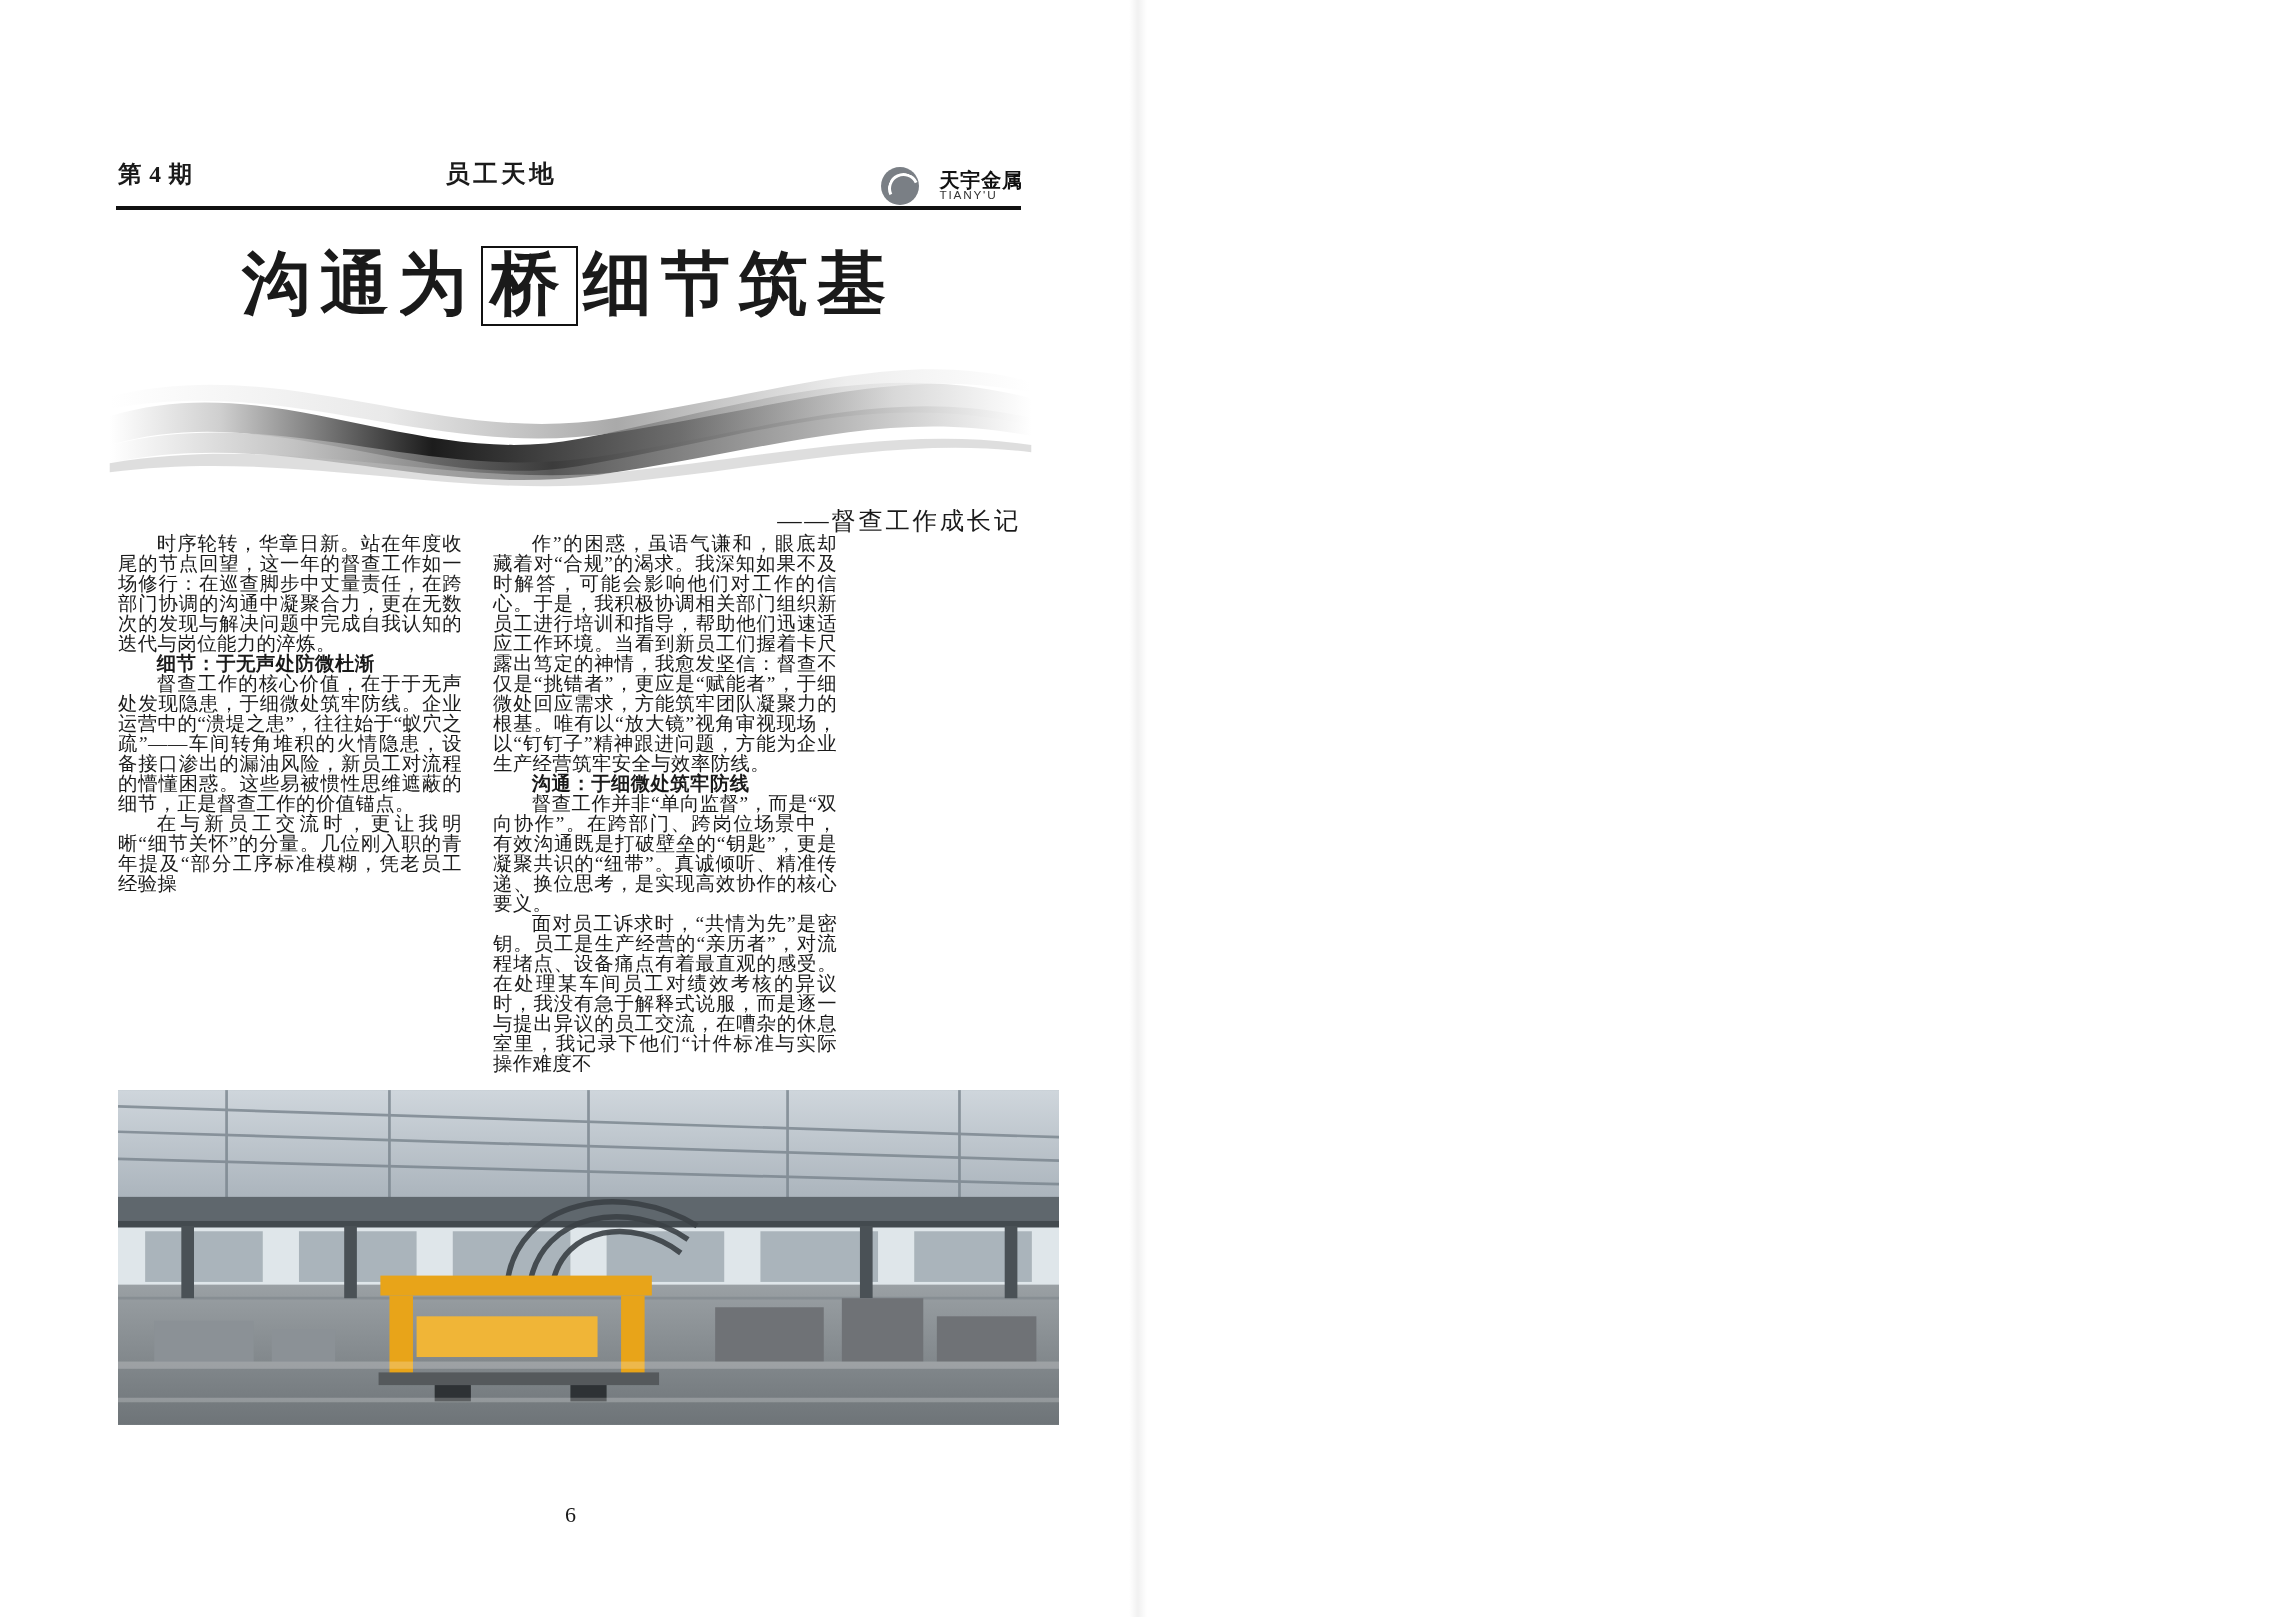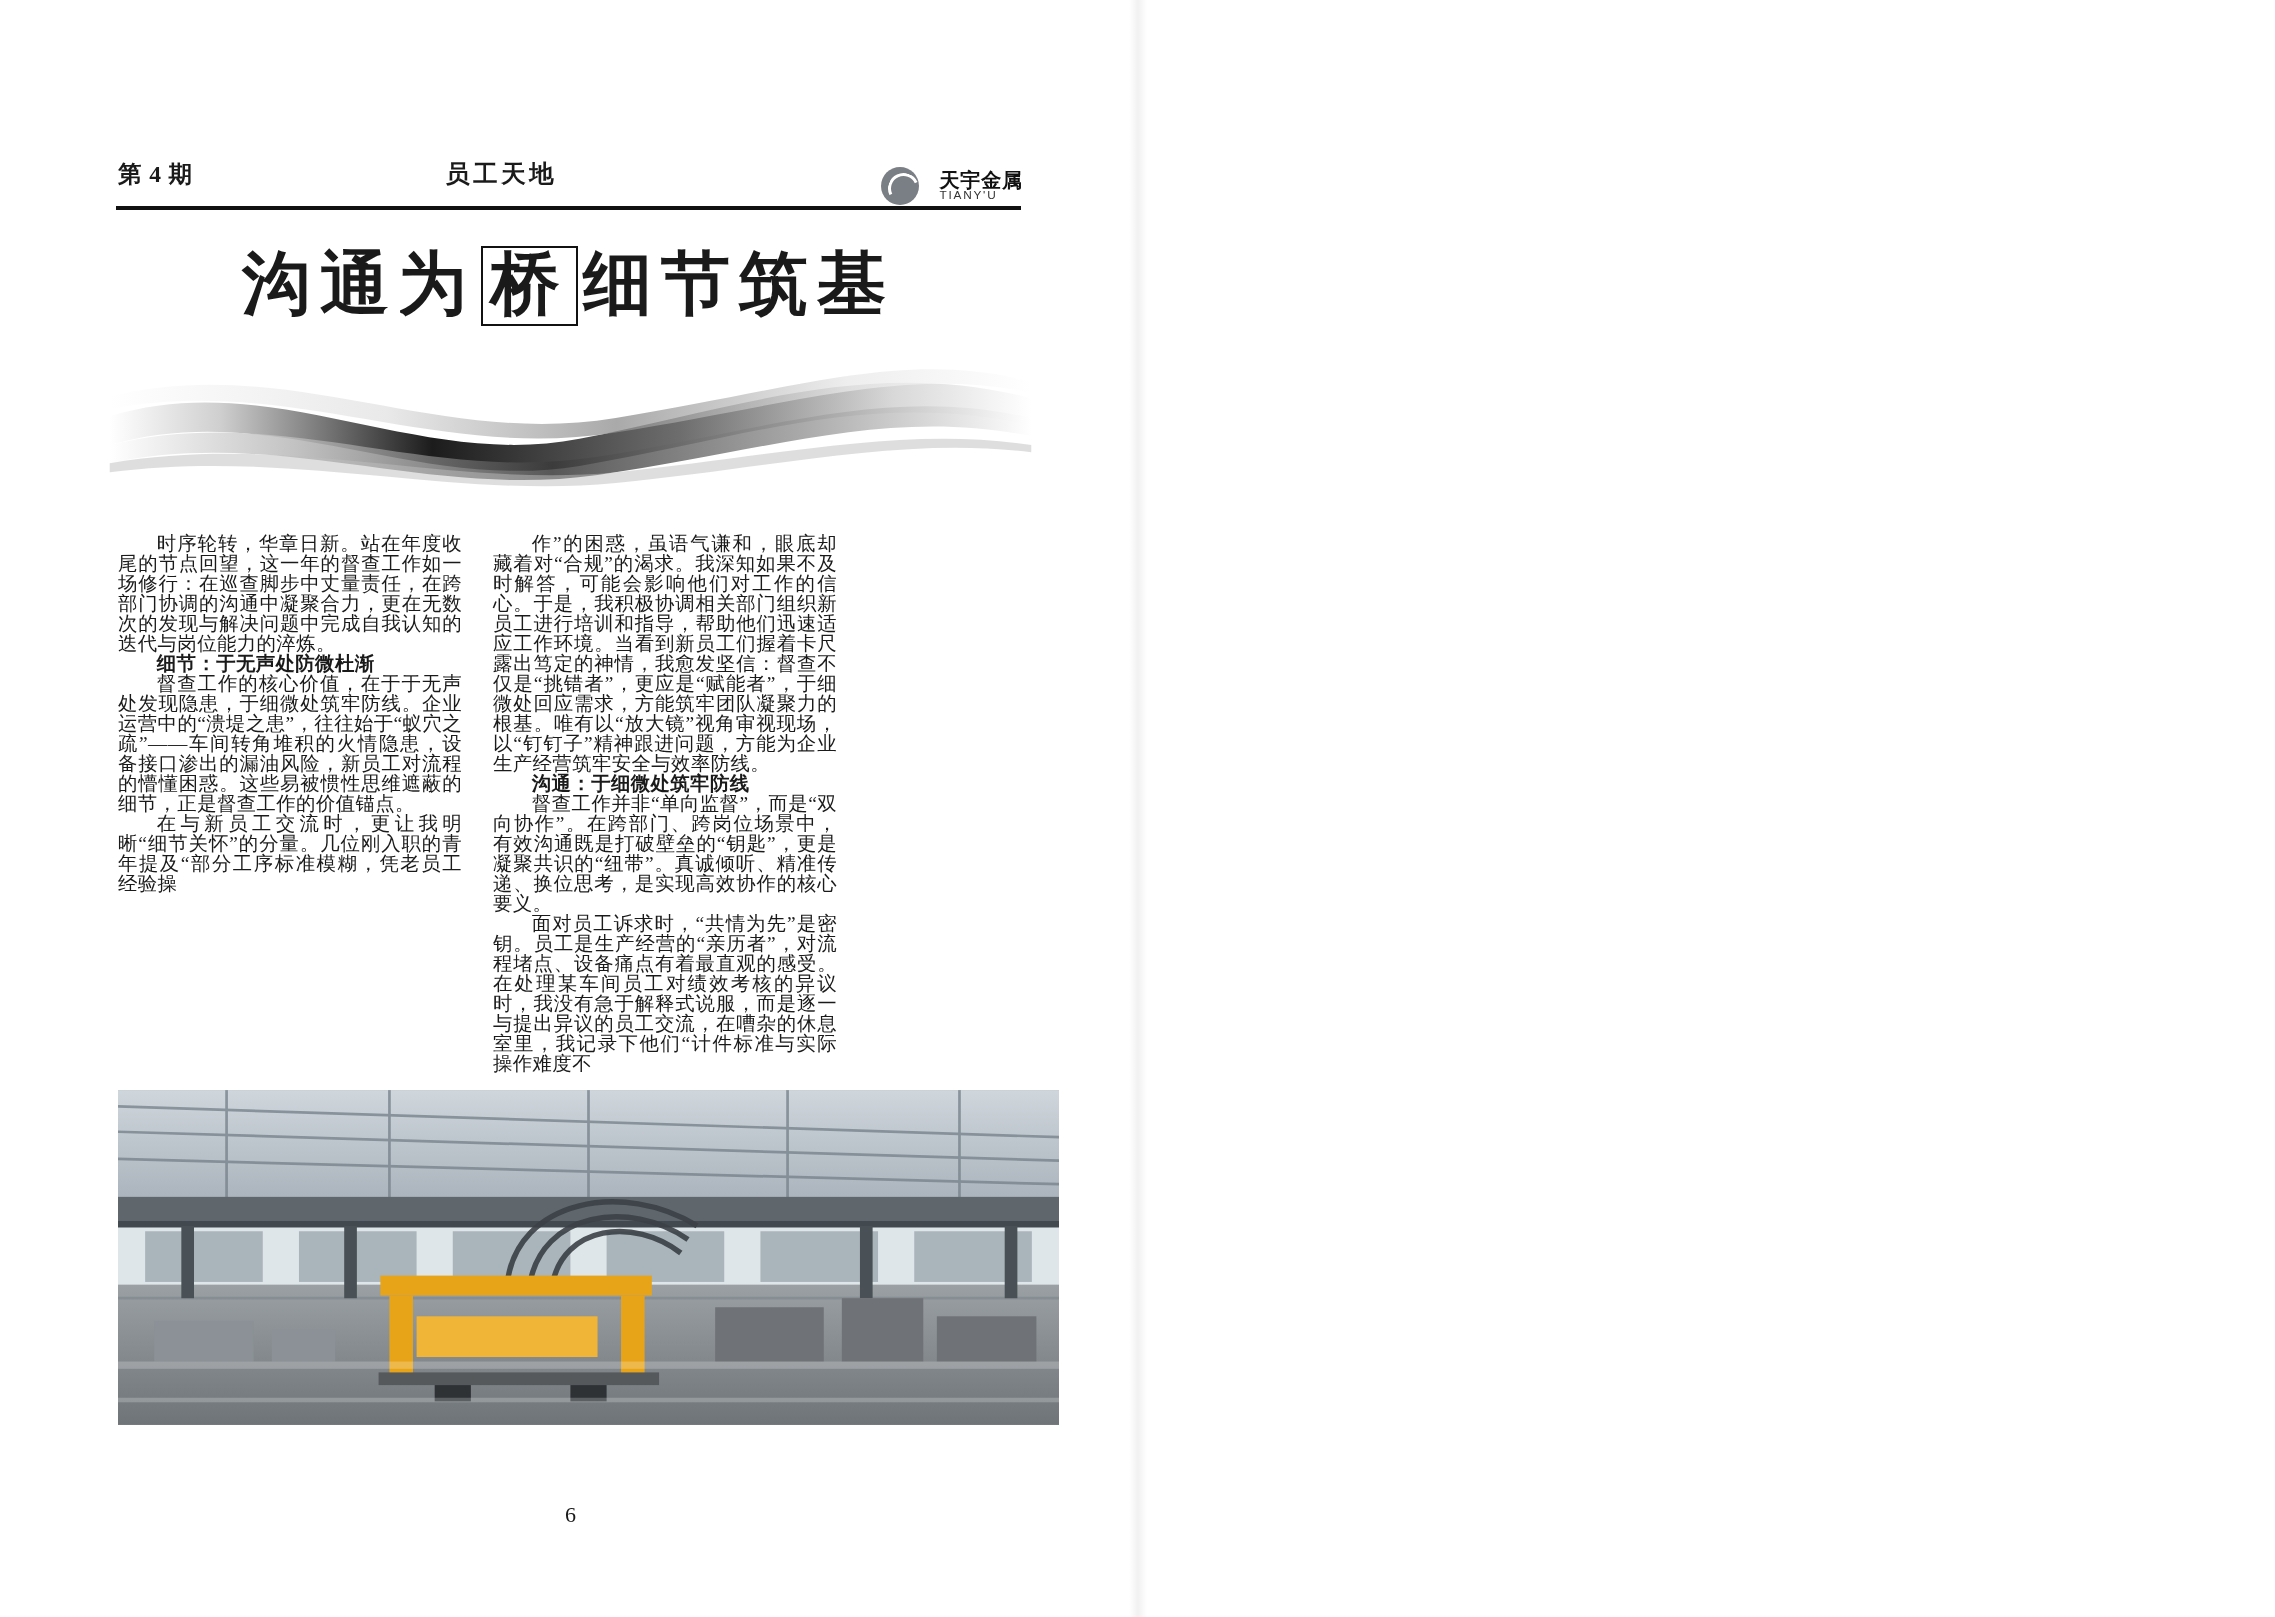--- a/index.html
+++ b/index.html
@@ -155,20 +155,21 @@
             <stop offset="100%" stop-color="#ffffff"></stop>
           </linearGradient>
         </defs>
         <path d="M0,60 C180,5 340,120 520,85 C700,50 840,-5 1020,40 L1020,70 C840,30 700,85 520,115 C340,145 180,40 0,92 Z" fill="url(#g1)"></path>
         <path d="M0,92 C190,45 350,135 540,105 C730,75 860,25 1020,62 L1020,82 C860,50 730,98 540,125 C350,152 190,72 0,112 Z" fill="url(#g2)" opacity="0.85"></path>
         <path d="M0,38 C200,-10 360,95 560,62 C760,30 880,-15 1020,22 L1020,34 C880,5 760,46 560,78 C360,110 200,14 0,52 Z" fill="url(#g3)" opacity="0.75"></path>
         <path d="M0,112 C200,78 380,140 560,122 C740,104 880,70 1020,92 L1020,100 C880,82 740,116 560,134 C380,152 200,96 0,122 Z" fill="#bdbdbd" opacity="0.5"></path>
       </svg>
     </div>
 
+    <div class="subtitle" style="position:absolute;left:116px;top:478px;width:905px;">——督查工作成长记</div>
 
     <div class="col" style="left:118px;top:534px;width:344px;height:543px;">
       <p>时序轮转，华章日新。站在年度收尾的节点回望，这一年的督查工作如一场修行：在巡查脚步中丈量责任，在跨部门协调的沟通中凝聚合力，更在无数次的发现与解决问题中完成自我认知的迭代与岗位能力的淬炼。</p>
       <p class="sub">细节：于无声处防微杜渐</p>
       <p>督查工作的核心价值，在于于无声处发现隐患，于细微处筑牢防线。企业运营中的“溃堤之患”，往往始于“蚁穴之疏”——车间转角堆积的火情隐患，设备接口渗出的漏油风险，新员工对流程的懵懂困惑。这些易被惯性思维遮蔽的细节，正是督查工作的价值锚点。</p>
       <p>在与新员工交流时，更让我明晰“细节关怀”的分量。几位刚入职的青年提及“部分工序标准模糊，凭老员工经验操</p>
     </div>
 
     <div class="col" style="left:493px;top:534px;width:344px;height:896px;">
       <p>作”的困惑，虽语气谦和，眼底却藏着对“合规”的渴求。我深知如果不及时解答，可能会影响他们对工作的信心。于是，我积极协调相关部门组织新员工进行培训和指导，帮助他们迅速适应工作环境。当看到新员工们握着卡尺露出笃定的神情，我愈发坚信：督查不仅是“挑错者”，更应是“赋能者”，于细微处回应需求，方能筑牢团队凝聚力的根基。唯有以“放大镜”视角审视现场，以“钉钉子”精神跟进问题，方能为企业生产经营筑牢安全与效率防线。</p>

